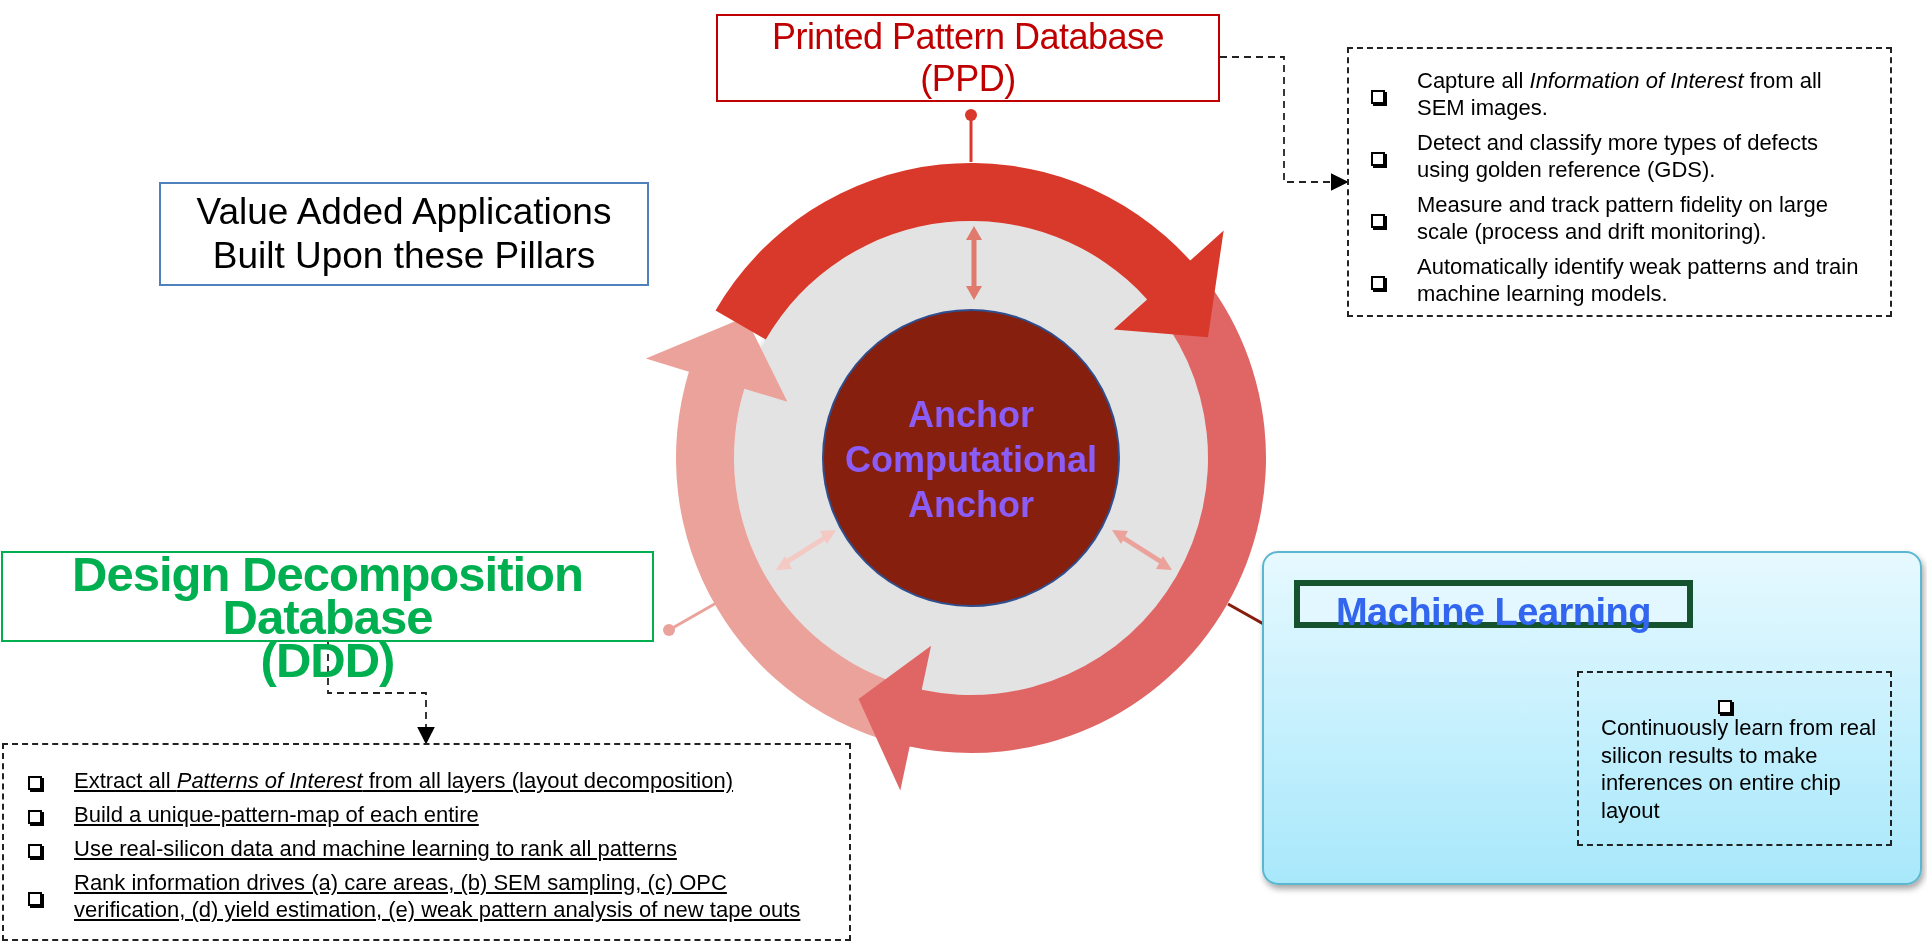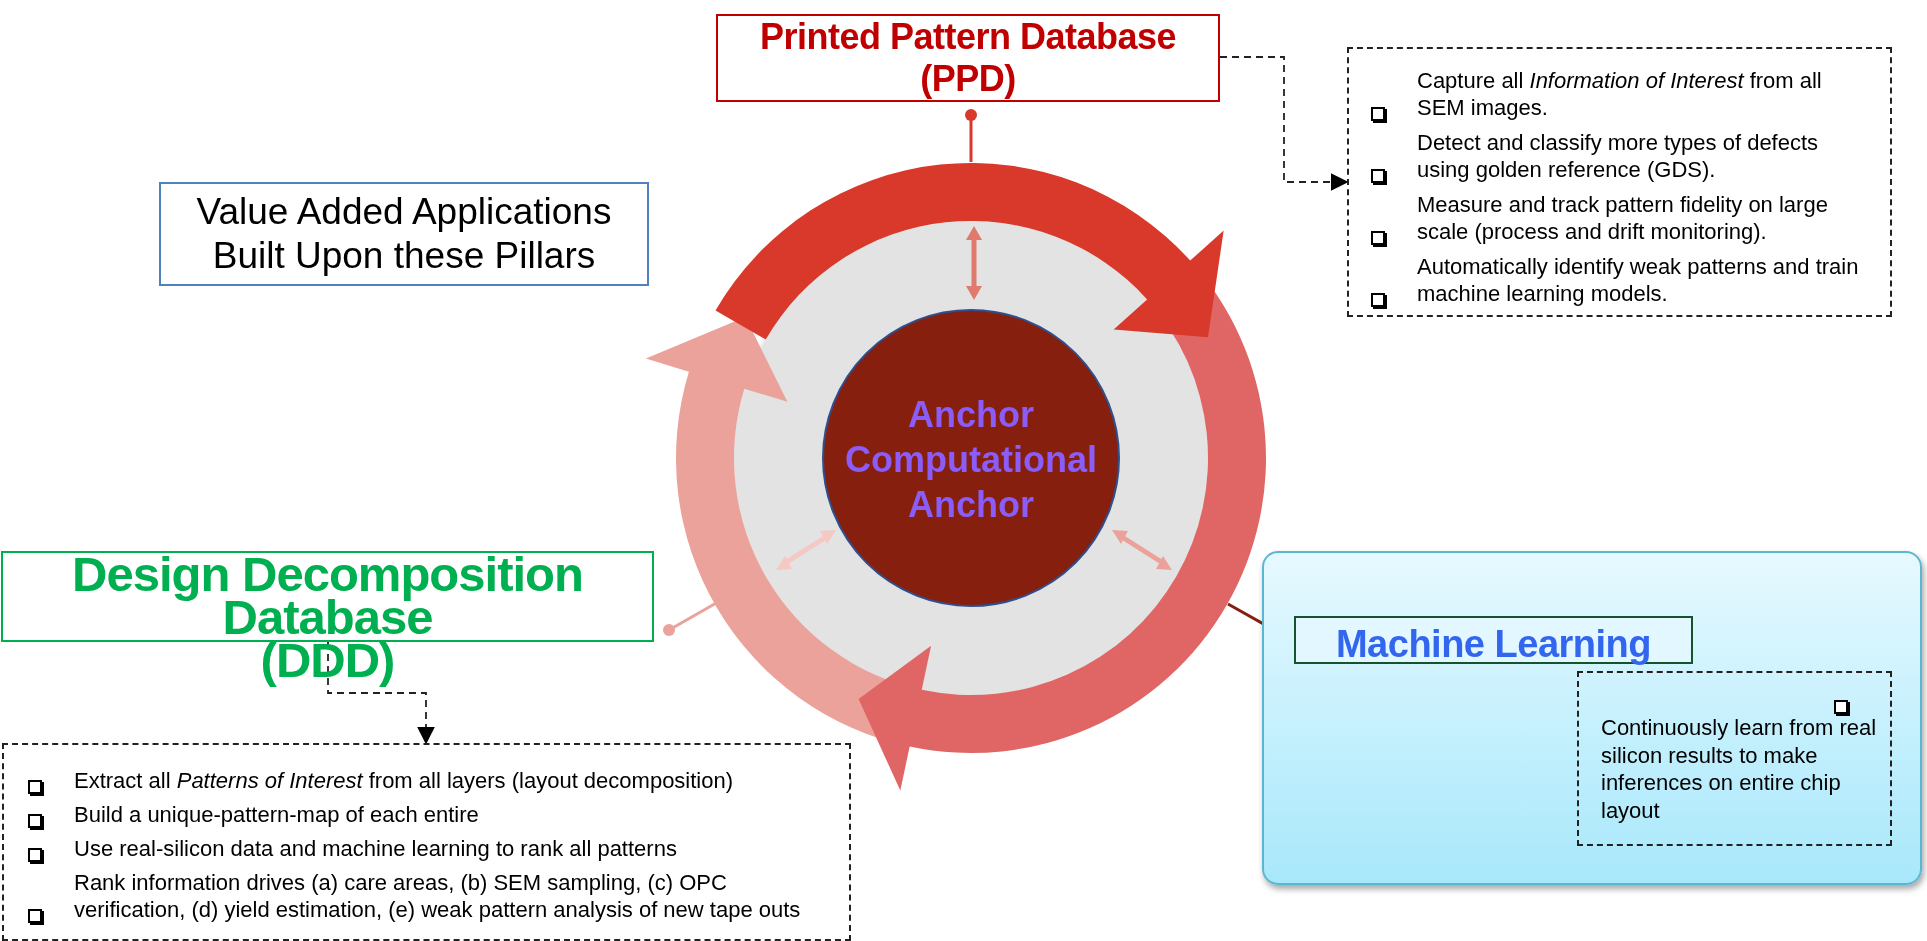--- a/index.html
+++ b/index.html
@@ -1,43 +1,43 @@
 <!DOCTYPE html>
 <html><head>
 <meta charset="utf-8">
 <style>
   html, body { margin:0; padding:0; background:#ffffff; }
   body { width:1927px; height:941px; position:relative; overflow:hidden; font-family:"Liberation Sans", sans-serif; }
   .abs { position:absolute; box-sizing:border-box; }
   #diagram-svg { position:absolute; left:0; top:0; width:1927px; height:941px; }
 
   .ppd-box { left:716px; top:14px; width:504px; height:88px; border:2px solid #c00000; background:#fff; text-align:center; }
-  .ppd-box .t { color:#c00000; font-weight:bold; font-size:36px; line-height:42px; font-family:"Liberation Sans Narrow","Liberation Sans", sans-serif; letter-spacing:-0.5px; }
+  .ppd-box .t { color:#c00000; font-weight:normal; font-size:36px; line-height:42px; font-family:"Liberation Sans Narrow","Liberation Sans", sans-serif; letter-spacing:-0.5px; }
 
   .value-box { left:159px; top:182px; width:490px; height:104px; border:2px solid #4f81bd; background:#fff; text-align:center; padding-top:6px; }
   .value-box .t { color:#000; font-size:37px; line-height:44px; }
 
   .ddd-box { left:1px; top:551px; width:653px; height:91px; border:2px solid #00b050; background:#fff; text-align:center; }
   .ddd-box .t { color:#00b050; font-weight:bold; font-size:49px; line-height:43px; letter-spacing:-1px; }
 
   .ml-panel { left:1262px; top:551px; width:660px; height:334px; border:2px solid #5bb7d0; border-radius:16px;
               background:linear-gradient(to bottom, #e6f9ff 0%, #a8e8fb 100%); box-shadow:2px 4px 6px rgba(0,0,0,0.35); }
-  .ml-title { left:1294px; top:580px; width:399px; height:48px; border:2px solid #14532d; background:#e2f7ff; text-align:center;margin-top:36px; }
+  .ml-title { left:1294px; top:580px; width:399px; height:48px; border:6px solid #14532d; background:#e2f7ff; text-align:center; }
   .ml-title .t { color:#3366ee; font-weight:bold; font-size:38px; line-height:52px; letter-spacing:-0.5px; }
 
   .bullets { border:2px dashed #222; background:transparent; }
-  .bullet { display:flex; align-items:flex-end; color:#000; }
+  .bullet { display:flex; align-items:center; color:#000; }
   .chk { flex:0 0 auto; width:14px; height:14px; border:2px solid #000; box-shadow:2px 2px 0 #000; margin-top:5px; box-sizing:border-box; background:#fff; }
   .btxt { flex:1 1 auto; }
 
   .ppd-bullets { left:1347px; top:47px; width:545px; height:270px; padding:18px 20px 0 22px; }
   .ppd-bullets .bullet { font-size:22px; line-height:27px; margin-bottom:8px; }
   .ppd-bullets .chk { margin-right:32px; }
 
-  .ddd-bullets { left:2px; top:743px; width:849px; height:198px; padding:22px 20px 0 24px; }
+  .ddd-bullets { left:2px; top:743px; width:849px; height:198px; padding:22px 20px 0 24px;text-decoration:underline; }
   .ddd-bullets .bullet { font-size:22px; line-height:27px; margin-bottom:7px; }
   .ddd-bullets .chk { margin-right:32px; }
 
   .ml-bullets { left:1577px; top:671px; width:315px; height:175px; padding:22px 10px 0 22px; }
   .ml-bullets .bullet { font-size:22px; line-height:27.5px;flex-direction:column; }
   .ml-bullets .chk { margin-right:32px; }
 
   .center-text { left:823px; top:392px; width:296px; text-align:center; color:#8b5cf6; font-weight:bold; font-size:36px; line-height:45px; }
   i { font-style:italic; }
 </style>

